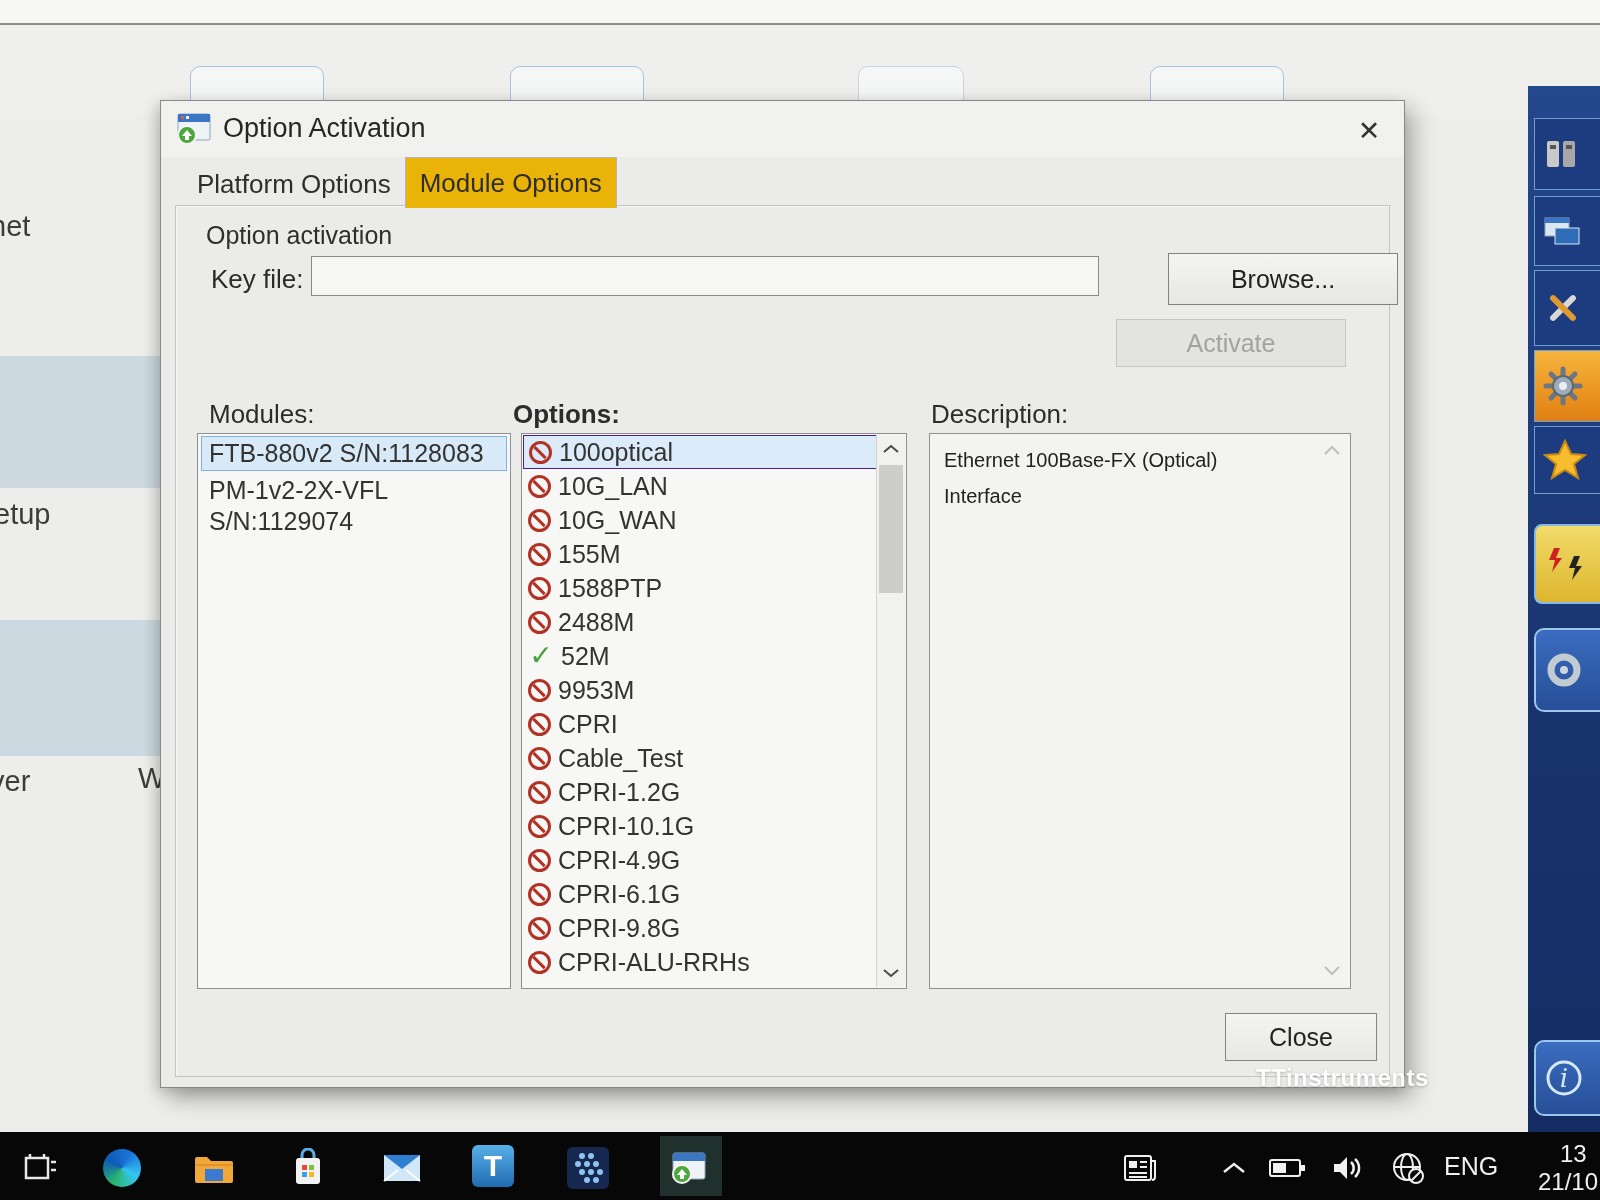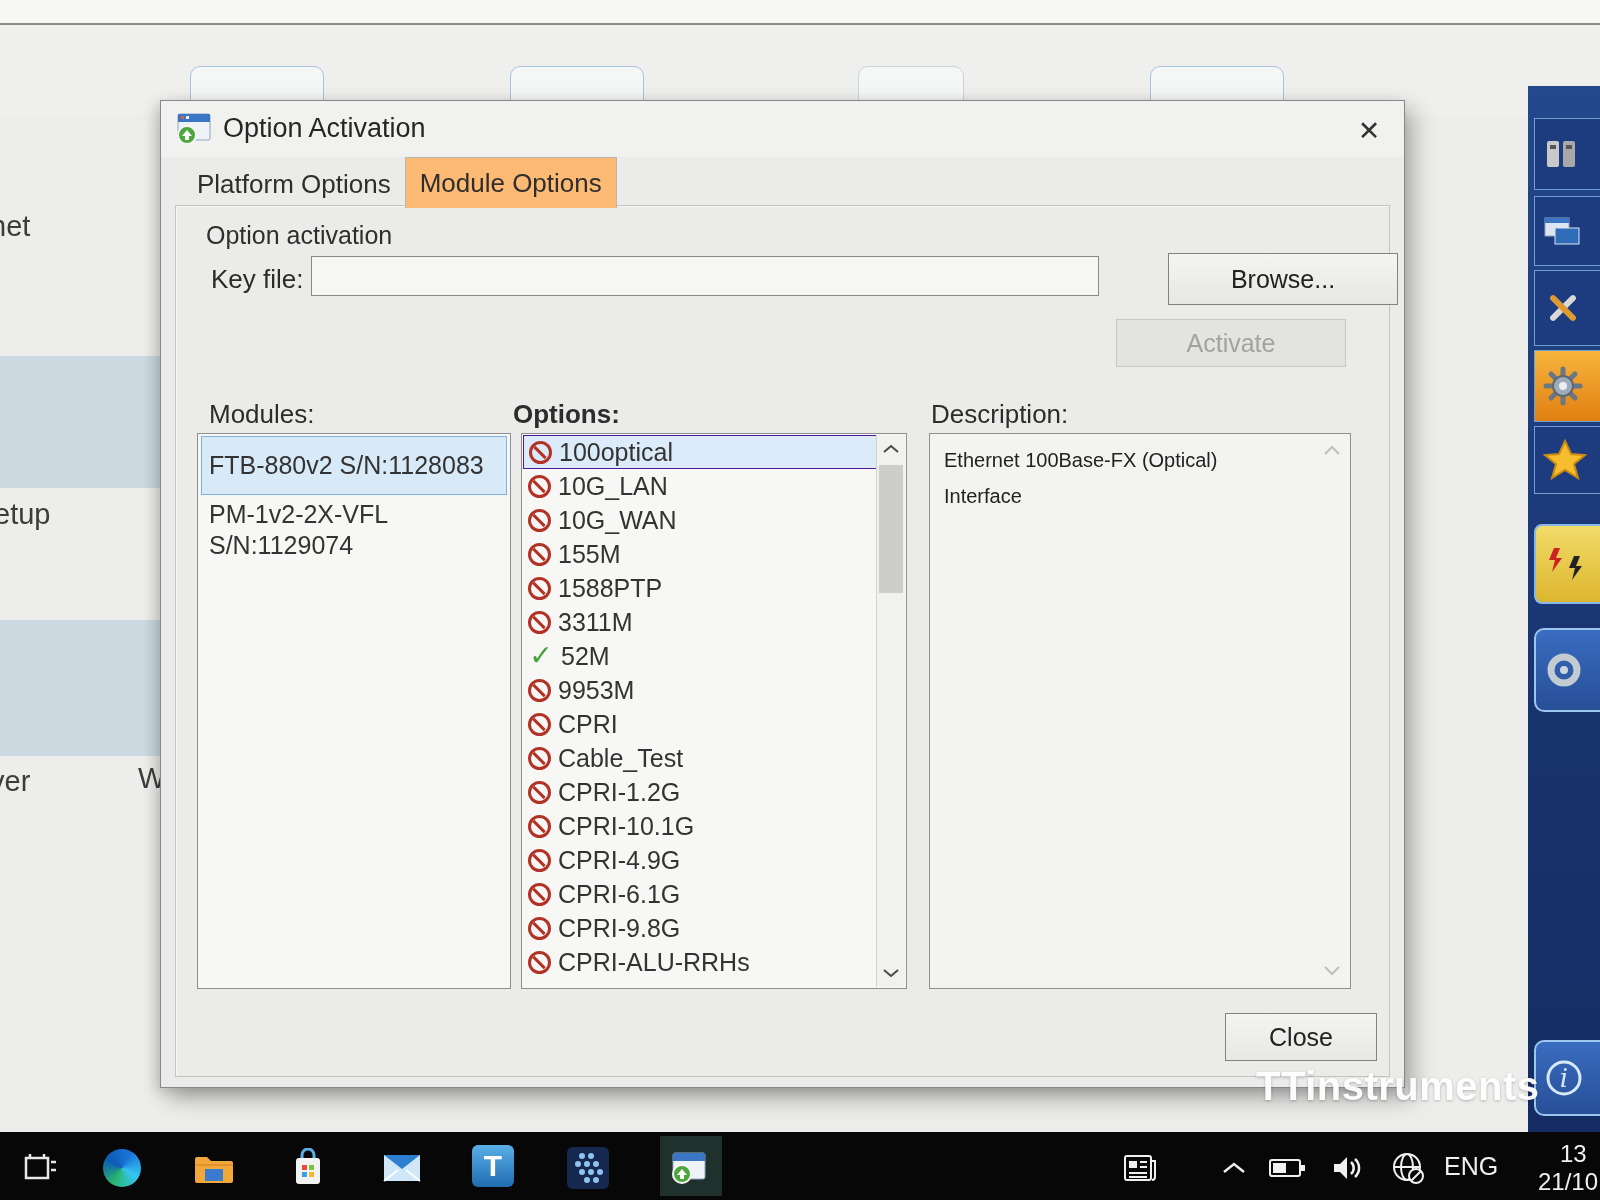--- a/index.html
+++ b/index.html
@@ -28,62 +28,62 @@
   .dialog{position:absolute;left:160px;top:100px;width:1243px;height:986px;z-index:5;
     background:#ebebe9;border:1px solid #88888a;
     box-shadow:8px 10px 22px rgba(0,0,0,0.30), -5px 4px 12px rgba(0,0,0,0.14);}
   .titlebar{position:absolute;left:0;top:0;right:0;height:56px;background:#f1f1ef;}
   .title-ico{position:absolute;left:16px;top:12px;}
   .title-text{position:absolute;left:62px;top:12px;font-size:27px;color:#262626;}
   .close-btn{position:absolute;right:14px;top:8px;width:42px;height:42px;display:flex;align-items:center;justify-content:center;
     font-family:"DejaVu Sans",sans-serif;font-size:27px;color:#333;cursor:default;}
   .tabs{position:absolute;left:22px;top:56px;height:50px;display:flex;align-items:flex-end;z-index:3;}
   .tab{font-size:26px;color:#2e2e2e;padding:0 14px;height:46px;display:flex;align-items:center;}
-  .tab.active{background:#fdba74;border:1px solid #b6b6b4;border-bottom:none;height:50px;margin-bottom:-1px;}
+  .tab.active{background:#eab308;border:1px solid #b6b6b4;border-bottom:none;height:50px;margin-bottom:-1px;}
   .page{position:absolute;left:14px;top:104px;right:14px;bottom:10px;background:#ebebe9;
     border:1px solid #c4c4c2;box-shadow:inset 1px 1px 0 #f6f6f4;}
 
   .group-label{position:absolute;left:45px;top:120px;font-size:25px;color:#2e2e2e;}
   .keyfile-label{position:absolute;left:50px;top:163px;font-size:26px;}
   .keyfile-input{position:absolute;left:150px;top:155px;width:788px;height:40px;background:#f6f6f4;
     border:1px solid #8a8a88;font-size:24px;padding:0 8px;box-sizing:border-box;font-family:"Liberation Sans",sans-serif;}
   .btn{position:absolute;display:flex;align-items:center;justify-content:center;font-size:25px;color:#222;
     background:linear-gradient(180deg,#f4f4f2,#e7e7e5);border:1px solid #828280;}
   .btn-browse{left:1007px;top:152px;width:228px;height:50px;}
   .btn-activate{left:955px;top:218px;width:228px;height:46px;background:#e3e3e1;color:#a3a3a0;border-color:#c7c7c5;}
   .btn-close{left:1064px;top:912px;width:150px;height:46px;}
 
   .col-label{position:absolute;top:298px;font-size:26px;color:#2c2c2c;}
   .listbox{position:absolute;top:332px;height:556px;background:#f7f7f5;border:1px solid #8f8f8d;box-sizing:border-box;overflow:hidden;}
   .modules-box{left:36px;width:314px;}
   .options-box{left:360px;width:386px;}
   .desc-box{left:768px;width:422px;background:#f3f3f1;}
 
   .module-item{margin:2px 3px;padding:2px 8px;font-size:25px;color:#333;}
-  .module-item.selected{background:#d8e9f8;border:1px solid #7fb2e0;padding:13px 7px;}
+  .module-item.selected{background:#d8e9f8;border:1px solid #7fb2e0;padding:1px 7px;}
   .module-line{line-height:31px;white-space:nowrap;}
 
   .options-rows{position:absolute;left:1px;top:1px;right:29px;bottom:1px;overflow:hidden;}
   .option-row{height:34px;display:flex;align-items:center;gap:7px;padding-left:5px;font-size:25px;color:#333;box-sizing:border-box;}
   .option-row.selected{background:#dcebf9;border:1px solid #4c1d95;}
   .no-ico{width:23px;height:23px;border:3px solid #b23326;border-radius:50%;position:relative;box-sizing:border-box;flex:0 0 auto;}
   .no-ico::after{content:"";position:absolute;left:0;top:7px;width:16px;height:3px;background:#b23326;transform:rotate(45deg);}
   .check-ico{width:26px;text-align:center;font-family:"DejaVu Sans",sans-serif;font-size:28px;font-weight:bold;color:#46a33c;line-height:1;flex:0 0 auto;}
   .option-label{white-space:nowrap;}
 
   .lb-scroll{position:absolute;top:1px;right:1px;bottom:1px;width:28px;background:#f1f1ef;border-left:1px solid #d2d2d0;}
   .scroll-btn{position:absolute;left:0;width:28px;height:28px;display:flex;align-items:center;justify-content:center;}
   .scroll-btn.up{top:0;} .scroll-btn.down{bottom:0;}
   .scroll-thumb{position:absolute;left:2px;top:30px;width:24px;height:128px;background:#cdcdcb;}
 
   .desc-text{position:absolute;left:14px;top:8px;width:330px;font-size:20px;line-height:36px;color:#222;}
   .desc-chevron{position:absolute;right:8px;}
   .desc-chevron.up{top:8px;} .desc-chevron.down{bottom:8px;}
 
-  .watermark{position:absolute;left:1256px;top:1064px;z-index:7;font-size:40px;font-weight:bold;
+  .watermark{position:absolute;left:1256px;top:1064px;z-index:7;font-size:24px;font-weight:bold;
     color:rgba(255,255,255,0.97);letter-spacing:0.5px;text-shadow:0 1px 3px rgba(0,0,0,0.25);}
 
   
   .taskbar{position:absolute;left:0;top:1132px;width:1600px;height:68px;background:#070707;z-index:6;}
   .tb-ico{position:absolute;top:14px;width:44px;height:44px;display:flex;align-items:center;justify-content:center;}
   .tb-active-tile{position:absolute;left:660px;top:4px;width:62px;height:60px;background:#20302d;}
   .edge-circle{width:38px;height:38px;border-radius:50%;
     background:conic-gradient(from 210deg,#2ab56e,#0c5bb4,#1b74d8,#35c6f4,#2ab56e);}
   .tray-text{position:absolute;top:20px;font-size:25px;color:#f0f0f0;}
   .clock{position:absolute;left:1538px;top:6px;width:100px;height:60px;font-size:24px;color:#f0f0f0;line-height:28px;}
@@ -237,21 +237,21 @@
           <div class="option-row">
             <span class="no-ico"></span>
             <span class="option-label">155M</span>
           </div>
           <div class="option-row">
             <span class="no-ico"></span>
             <span class="option-label">1588PTP</span>
           </div>
           <div class="option-row">
             <span class="no-ico"></span>
-            <span class="option-label">3311M</span>
+            <span class="option-label">2488M</span>
           </div>
           <div class="option-row">
             <span class="check-ico">✓</span>
             <span class="option-label">52M</span>
           </div>
           <div class="option-row">
             <span class="no-ico"></span>
             <span class="option-label">9953M</span>
           </div>
           <div class="option-row">

